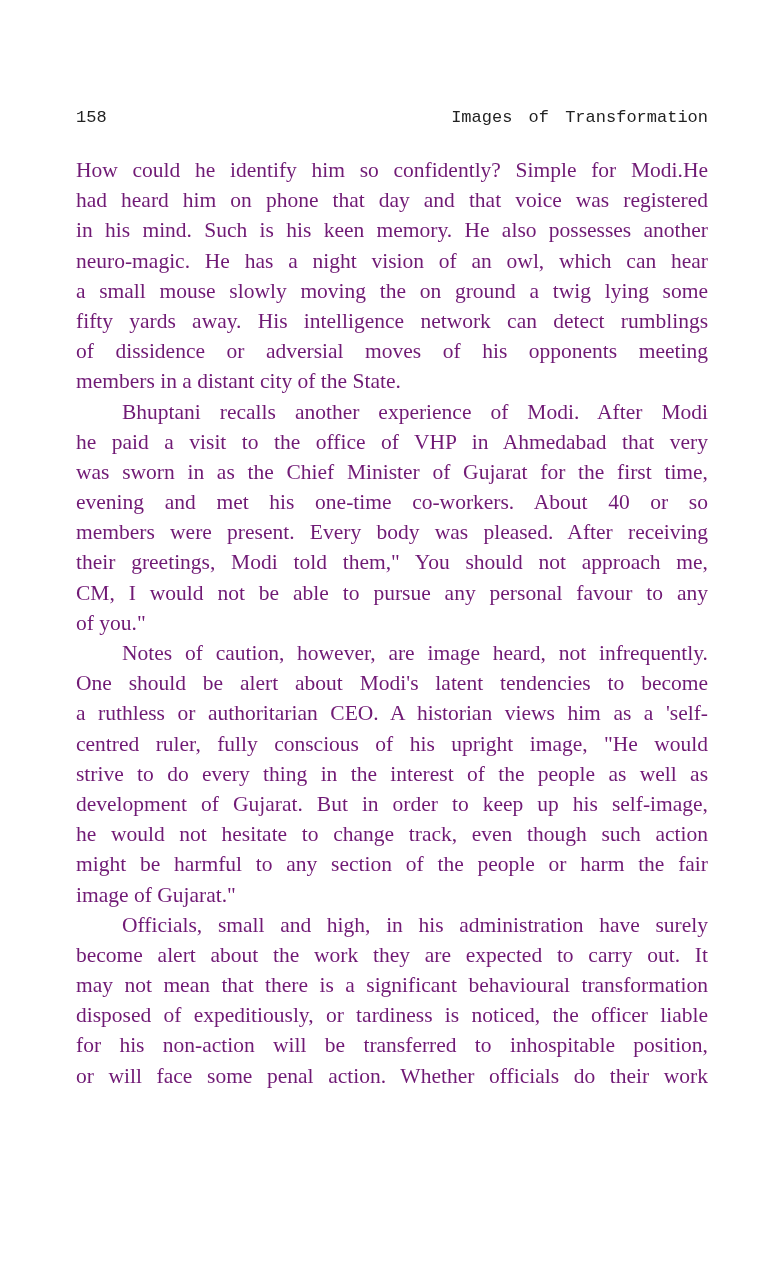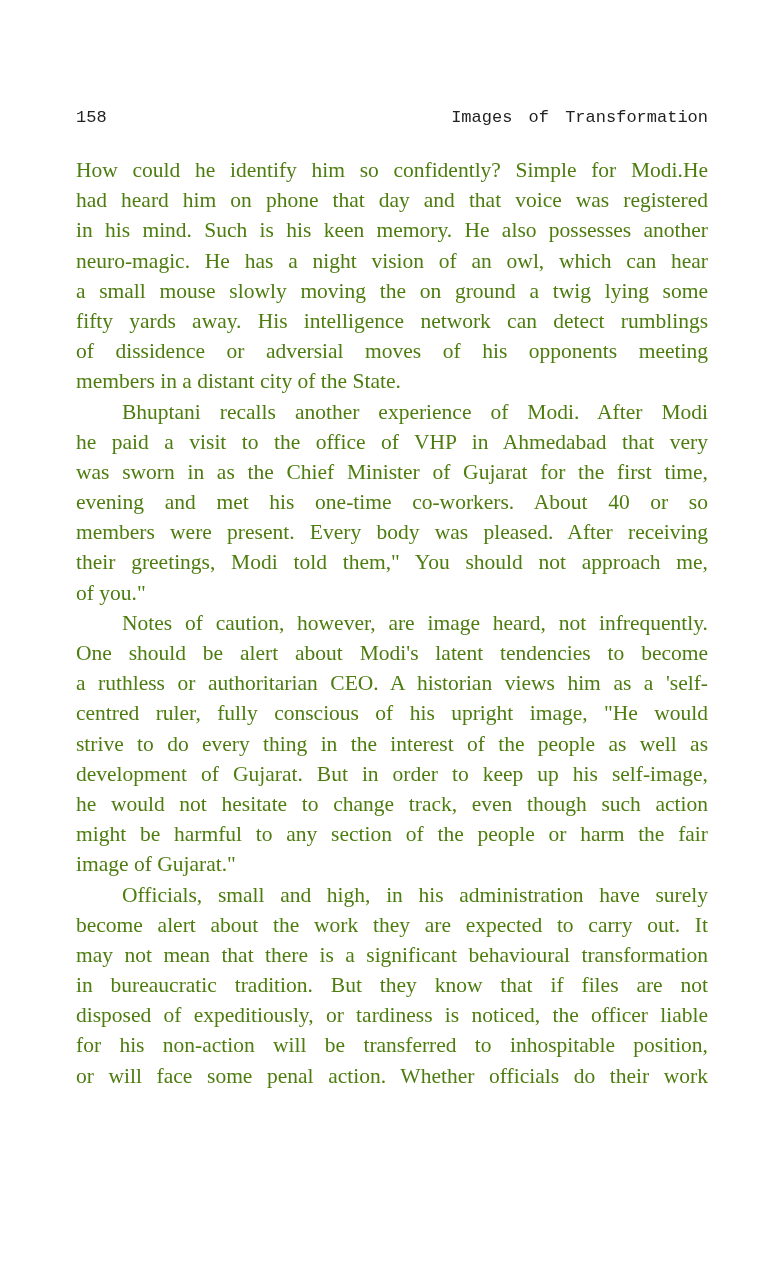--- a/index.html
+++ b/index.html
@@ -2,21 +2,21 @@
 <html><head>
 <meta charset="utf-8">
 <style>
   html, body { margin: 0; padding: 0; background: #ffffff; }
   body { width: 775px; height: 1262px; position: relative; overflow: hidden; color: #1a1a1a; }
   .header { position: absolute; top: 108px; left: 76px; width: 632px; height: 26px;
             font-family: Liberation Mono, monospace; font-size: 17px; color: #222; }
   .page-number { position: absolute; left: 0; top: 0; }
   .running-title { position: absolute; right: 0; top: 0; word-spacing: 6px; }
   .body-text { position: absolute; top: 155px; left: 76px; width: 632px;
-               font-family: "Liberation Serif", serif; font-size: 21.5px; line-height: 30.2px; color: #4d7c0f; }
+               font-family: "Liberation Serif", serif; font-size: 21.5px; line-height: 30.2px; color: #701a75; }
   .line { display: block; text-align: justify; text-align-last: justify; white-space: nowrap; height: 30.2px; }
   .line.last { text-align-last: left; }
   .line.indent { padding-left: 46px; }
 </style>
 </head>
 <body>
 
 <div class="header">
   <span class="page-number">158</span>
   <span class="running-title">Images of Transformation</span>
@@ -33,35 +33,35 @@
       <span class="line">of dissidence or adversial moves of his opponents meeting</span>
       <span class="line last">members in a distant city of the State.</span>
     </div>
     <div>
       <span class="line indent">Bhuptani recalls another experience of Modi. After Modi</span>
       <span class="line">he paid a visit to the office of VHP in Ahmedabad that very</span>
       <span class="line">was sworn in as the Chief Minister of Gujarat for the first time,</span>
       <span class="line">evening and met his one-time co-workers. About 40 or so</span>
       <span class="line">members were present. Every body was pleased. After receiving</span>
       <span class="line">their greetings, Modi told them," You should not approach me,</span>
+      <span class="line">CM, I would not be able to pursue any personal favour to any</span>
       <span class="line last">of you."</span>
     </div>
     <div>
       <span class="line indent">Notes of caution, however, are image heard, not infrequently.</span>
       <span class="line">One should be alert about Modi's latent tendencies to become</span>
       <span class="line">a ruthless or authoritarian CEO. A historian views him as a 'self-</span>
       <span class="line">centred ruler, fully conscious of his upright image, "He would</span>
       <span class="line">strive to do every thing in the interest of the people as well as</span>
       <span class="line">development of Gujarat. But in order to keep up his self-image,</span>
       <span class="line">he would not hesitate to change track, even though such action</span>
       <span class="line">might be harmful to any section of the people or harm the fair</span>
       <span class="line last">image of Gujarat."</span>
     </div>
     <div>
       <span class="line indent">Officials, small and high, in his administration have surely</span>
       <span class="line">become alert about the work they are expected to carry out. It</span>
       <span class="line">may not mean that there is a significant behavioural transformation</span>
-      <span class="line">in bureaucratic tradition. But they know that if files are not</span>
       <span class="line">disposed of expeditiously, or tardiness is noticed, the officer liable</span>
       <span class="line">for his non-action will be transferred to inhospitable position,</span>
       <span class="line">or will face some penal action. Whether officials do their work</span>
     </div>
   </div>
 
 </body></html>

